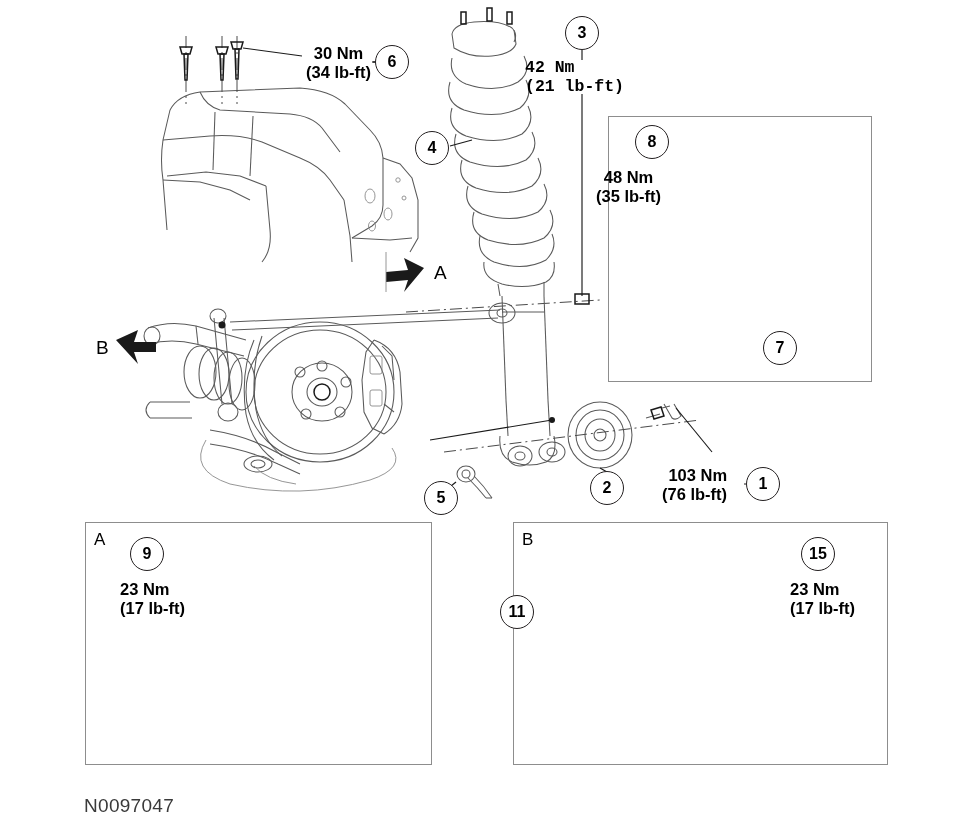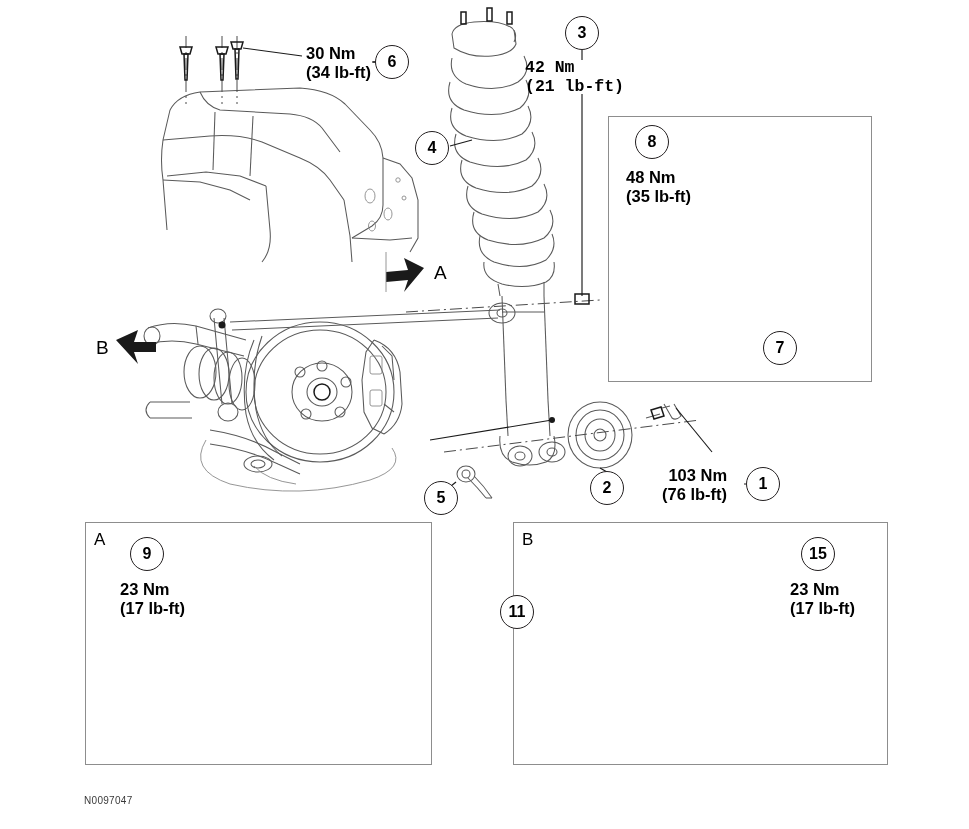--- a/index.html
+++ b/index.html
@@ -78,21 +78,21 @@
     position: absolute;
     font-size: 19px;
     font-weight: 400;
     color: #000;
     z-index: 6;
   }
 
   
   .figure-id {
     position: absolute;
-    font-size: 10px;
+    font-size: 19px;
     font-weight: 400;
     letter-spacing: 0.3px;
     color: #3a3a3a;
     z-index: 6;
   }
 
   .drawing { stroke: #5a5a5a; fill: none; stroke-width: 1.05; }
   .drawing-dk { stroke: #1a1a1a; fill: none; stroke-width: 1.5; }
   .drawing-hv { stroke: #000; fill: none; stroke-width: 2.6; }
   .lite { stroke: #8a8a8a; fill: none; stroke-width: 0.9; }
@@ -474,36 +474,36 @@
   <div class="callout" style="left:375px; top:45px;">6</div>
 
   <div class="callout" style="left:635px; top:125px;">8</div>
   <div class="callout" style="left:763px; top:331px;">7</div>
 
   <div class="callout" style="left:130px; top:537px;">9</div>
 
   <div class="callout" style="left:801px; top:537px;">15</div>
   <div class="callout" style="left:500px; top:595px;">11</div>
 
-  <div class="torque" style="left:306px; top:44px;">
+  <div class="torque" style="left:306px; top:44px;text-align:center;">
     <span class="nm">30 Nm</span>
     <span class="lb">(34 lb-ft)</span>
   </div>
 
   <div class="torque" style="left:525px; top:58px;font-family:Liberation Mono, monospace;">
     <span class="nm">42 Nm</span>
     <span class="lb">(21 lb-ft)</span>
   </div>
 
   <div class="torque" style="left:662px; top:466px;text-align:right;">
     <span class="nm">103 Nm</span>
     <span class="lb">(76 lb-ft)</span>
   </div>
 
-  <div class="torque" style="left:626px; top:168px;">
+  <div class="torque" style="left:596px; top:168px;text-align:center;">
     <span class="nm">48 Nm</span>
     <span class="lb">(35 lb-ft)</span>
   </div>
 
   <div class="torque" style="left:120px; top:580px;">
     <span class="nm">23 Nm</span>
     <span class="lb">(17 lb-ft)</span>
   </div>
 
   <div class="torque" style="left:790px; top:580px;">

